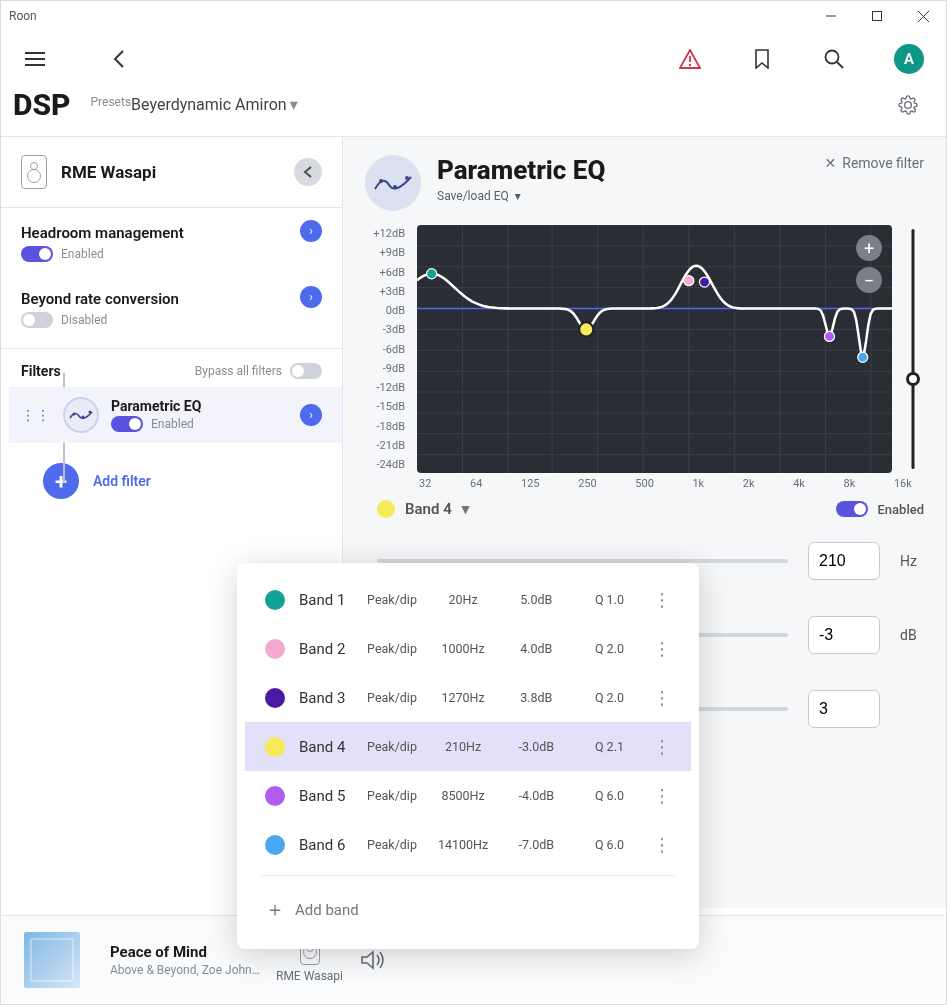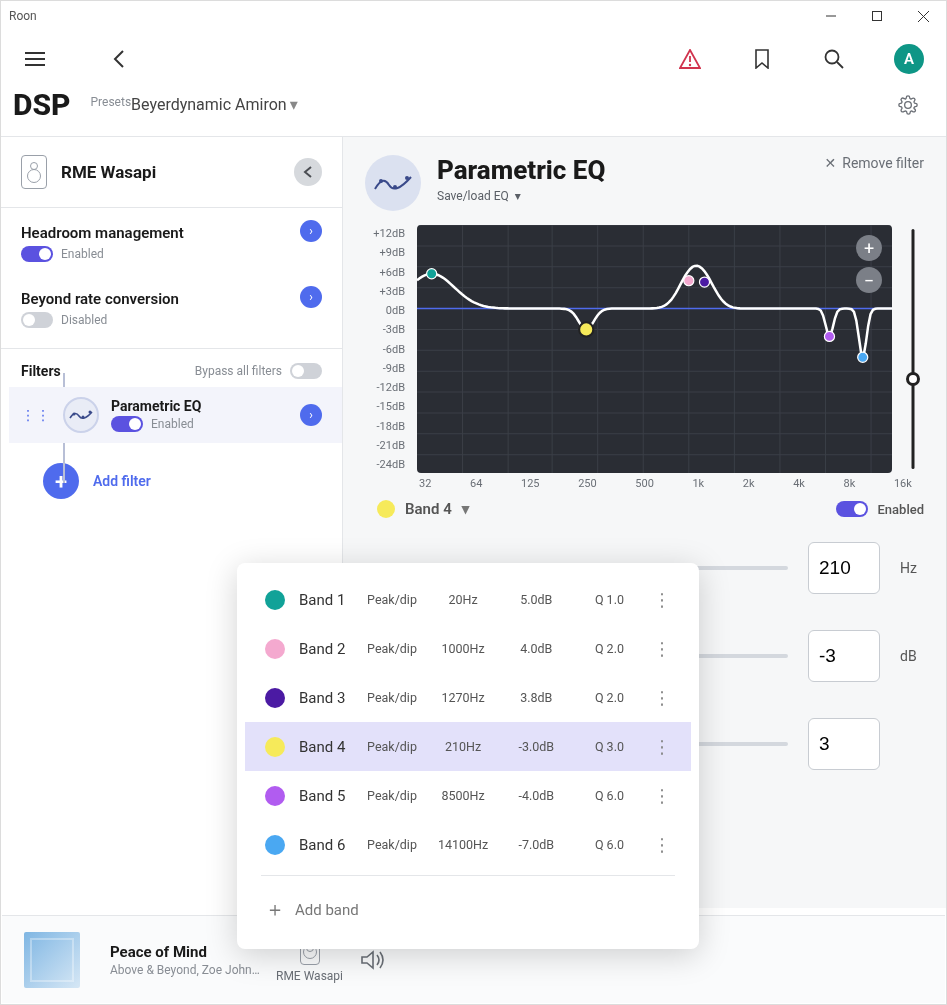--- a/index.html
+++ b/index.html
@@ -118,21 +118,21 @@
   .vslider .track { position:absolute; left:50%; top:4px; bottom:4px; width:3px; background:#222; transform:translateX(-50%); border-radius:2px; }
   .vslider .knob  { position:absolute; left:50%; transform:translate(-50%,-50%); width:14px; height:14px; border:3px solid #222; background:#fff; border-radius:50%; top:62%; }
   .xlabels { display:flex; justify-content:space-between; font-size:11px; color:#6a6f76; padding:4px 12px 0 54px; }
   
   .band-row { display:flex; align-items:center; padding:10px 0 6px 12px; color:#555; font-size:15px; font-weight:600; }
   .band-row .dot { width:18px; height:18px; border-radius:50%; margin-right:10px; }
   .band-row .enabled-toggle { margin-left:auto; display:flex; align-items:center; gap:10px; font-size:13px; font-weight:500; color:#555; }
   
   .slider-field { display:flex; align-items:center; gap:20px; padding:18px 0 18px 12px; }
   .slider-field .track { flex:1; height:4px; background:#d4d8de; border-radius:2px; position:relative; }
-  .slider-field input { width:72px; height:52px; border:1px solid #c8ccd2; border-radius:6px; font-size:19px; padding:0 10px; }
+  .slider-field input { width:72px; height:38px; border:1px solid #c8ccd2; border-radius:6px; font-size:16px; padding:0 10px; }
   .slider-field .unit { width:24px; color:#555; }
   
   .dropdown {
     position:absolute;
     left: 236px;
     top: 562px;
     width: 462px;
     background:#fff;
     border-radius:8px;
     box-shadow: 0 6px 32px rgba(0,0,0,0.18);
@@ -469,21 +469,21 @@
       <span class="cell">3.8dB</span>
       <span class="cell">Q 2.0</span>
       <span class="dots">⋮</span>
     </div>
     <div class="dd-row sel">
       <span class="dot" style="background:#f6ea5a"></span>
       <span class="bname">Band 4</span>
       <span class="cell type">Peak/dip</span>
       <span class="cell">210Hz</span>
       <span class="cell">-3.0dB</span>
-      <span class="cell">Q 3.0</span>
+      <span class="cell">Q 2.1</span>
       <span class="dots">⋮</span>
     </div>
     <div class="dd-row">
       <span class="dot" style="background:#b15cf0"></span>
       <span class="bname">Band 5</span>
       <span class="cell type">Peak/dip</span>
       <span class="cell">8500Hz</span>
       <span class="cell">-4.0dB</span>
       <span class="cell">Q 6.0</span>
       <span class="dots">⋮</span>

